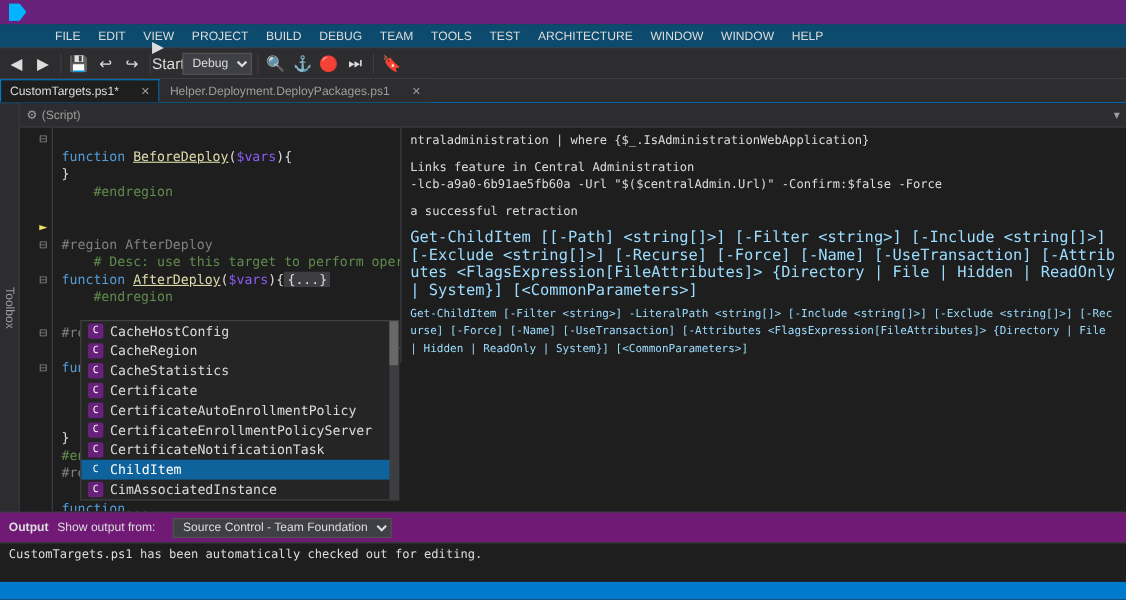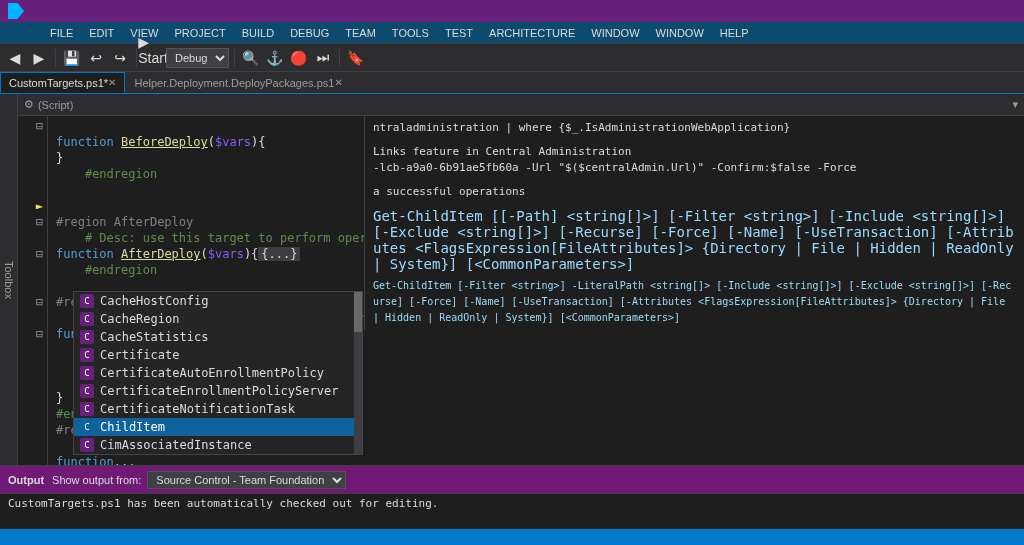--- a/index.html
+++ b/index.html
@@ -79,21 +79,21 @@
       border-bottom: 1px solid #007acc;
     }
     .tab {
       height: 21px;
       padding: 0 8px;
       display: flex;
       align-items: center;
       font-size: 11px;
       cursor: pointer;
       border: 1px solid transparent;
-      gap: 0;
+      gap: 20px;
     }
     .tab.active {
       background: #1e1e1e;
       border-color: #007acc #007acc #1e1e1e;
       color: #dcdcdc;
     }
     .tab.inactive {
       background: #2d2d30;
       color: #9d9d9d;
       border-color: transparent;
@@ -445,35 +445,35 @@
           <div class="ac-scrollbar-thumb"></div>
         </div>
       </div>
 
       <div id="tooltip-panel">
         <div>ntraladministration | where {$_.IsAdministrationWebApplication}</div>
         <div style="height:8px;"></div>
         <div>    Links feature in Central Administration</div>
         <div>    -lcb-a9a0-6b91ae5fb60a -Url "$($centralAdmin.Url)" -Confirm:$false -Force</div>
         <div style="height:8px;"></div>
-        <div>a successful operations</div>
+        <div>a successful retraction</div>
         <div style="height:8px;"></div>
         <div style="font-size:14px;color:#9cdcfe;word-break:break-all;white-space:normal;">Get-ChildItem [[-Path] &lt;string[]&gt;] [-Filter &lt;string&gt;] [-Include &lt;string[]&gt;] [-Exclude &lt;string[]&gt;] [-Recurse] [-Force] [-Name] [-UseTransaction] [-Attributes &lt;FlagsExpression[FileAttributes]&gt; {Directory | File | Hidden | ReadOnly | System}] [&lt;CommonParameters&gt;]</div>
         <div style="height:6px;"></div>
         <div style="font-size:10px;color:#9cdcfe;word-break:break-all;white-space:normal;">Get-ChildItem [-Filter &lt;string&gt;] -LiteralPath &lt;string[]&gt; [-Include &lt;string[]&gt;] [-Exclude &lt;string[]&gt;] [-Recurse] [-Force] [-Name] [-UseTransaction] [-Attributes &lt;FlagsExpression[FileAttributes]&gt; {Directory | File | Hidden | ReadOnly | System}] [&lt;CommonParameters&gt;]</div>
       </div>
 
     </div>
   </div>
 </div>
 
 <div id="output-bar">
   <span class="output-label">Output</span>
   <span>Show output from:</span>
-  <select style="margin-left:6px;">
+  <select style="margin-left:16px;">
     <option>Source Control - Team Foundation</option>
   </select>
 </div>
 
 <div id="output-panel">
   <div id="output-content">CustomTargets.ps1 has been automatically checked out for editing.</div>
 </div>
 
 <div id="status-bar">
 

